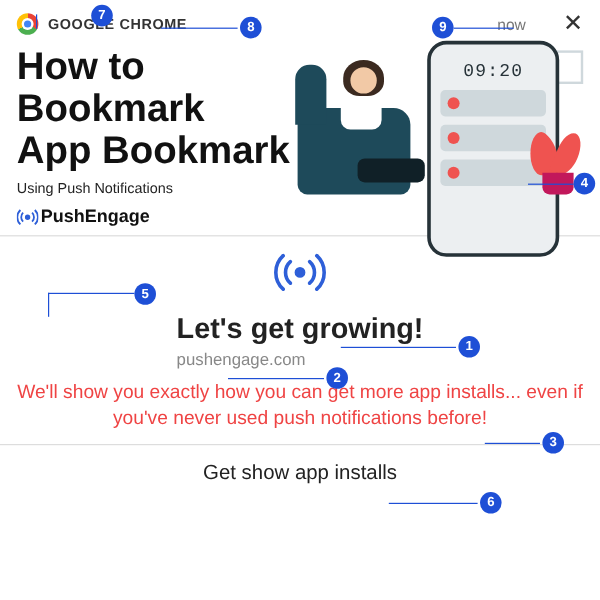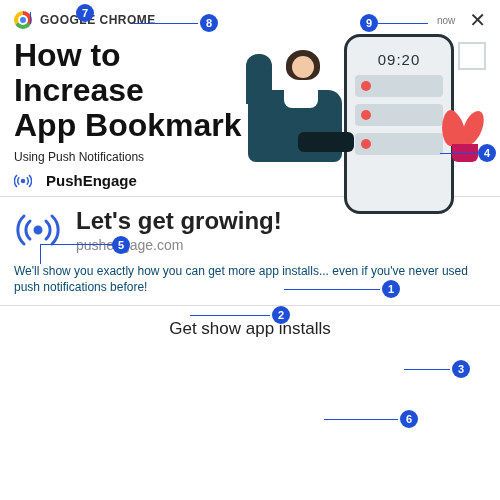--- a/index.html
+++ b/index.html
@@ -3,73 +3,73 @@
 <meta charset="utf-8">
 <style>
   * { margin: 0; padding: 0; box-sizing: border-box; }
   body { font-family: -apple-system, "Segoe UI", Arial, sans-serif; width: 500px; height: 500px; background: #fff; position: relative; overflow: hidden; }
   .topbar { display: flex; align-items: center; padding: 10px 14px 6px; }
   .chrome-icon { width: 18px; height: 18px; border-radius: 50%; background: conic-gradient(#ea4335 0 120deg,#4caf50 120deg 240deg,#ffc107 240deg 360deg); position: relative; margin-right: 8px; }
   .chrome-icon::after { content:""; position:absolute; inset:4px; border-radius:50%; background:#fff; }
   .chrome-icon::before { content:""; position:absolute; inset:6px; border-radius:50%; background:#4285f4; z-index:1; }
   .chrome-label { font-size: 12px; letter-spacing: .5px; color:#333; font-weight:600; }
   .spacer { flex:1; }
-  .now { font-size:10px; color:#777; margin-right:14px; }
+  .now { font-size:13px; color:#777; margin-right:31px; }
   .close { font-size:20px; color:#333; cursor:pointer; line-height:1; }
   .hero { display:flex; padding: 2px 14px 0; }
   .hero-text h1 { font-size: 32px; font-weight: 800; line-height:1.1; color:#111; }
   .hero-text .sub { font-size:12px; color:#222; margin-top:6px; }
   .illus { flex:1; min-width: 210px; position: relative; margin-left:4px; }
-  .phone { position:absolute; right:32px; top:-4px; width:110px; height:180px; border:3px solid #263238; border-radius:16px; background:#eceff1; }
+  .phone { position:absolute; right:20px; top:-4px; width:110px; height:180px; border:3px solid #263238; border-radius:16px; background:#eceff1;font-family:Liberation Mono, monospace; }
   .phone .time { text-align:center; font-size:15px; color:#263238; margin-top:14px; letter-spacing:1px; }
   .noti { height:22px; margin:7px 8px; background:#cfd8dc; border-radius:4px; display:flex; align-items:center; }
   .noti::before { content:""; width:10px; height:10px; background:#ef5350; border-radius:50%; margin:0 6px; }
   .alert { position:absolute; left:44px; top:10px; width:20px; height:20px; border-radius:50%; background:#fff; display:flex; align-items:center; justify-content:center; color:#d32f2f; font-weight:900; font-size:14px; }
   .picframe { position:absolute; right:0; top:4px; width:28px; height:28px; border:2px solid #cfd8dc; }
   .plant { position:absolute; right:-2px; bottom:2px; width:46px; height:60px; }
   .plant .pot { position:absolute; bottom:0; left:10px; width:26px; height:18px; background:#c2185b; border-radius:0 0 6px 6px; }
   .plant .leaf { position:absolute; bottom:16px; width:18px; height:36px; background:#ef5350; border-radius:50% 50% 0 50%; }
   .plant .l2 { left:4px; transform:rotate(-18deg); }
   .plant .l3 { left:22px; transform:rotate(22deg); border-radius:50% 50% 50% 0; }
   .person { position:absolute; bottom:2px; left:2px; width:120px; height:110px; }
   .chair { position:absolute; bottom:0; left:0; width:94px; height:72px; background:#1e4a5a; border-radius:14px 14px 8px 8px; }
   .chair::after{content:"";position:absolute;left:-2px;top:-36px;width:26px;height:50px;background:#1e4a5a;border-radius:12px 12px 0 0;}
   .head { position:absolute; top:4px; left:44px; width:22px; height:22px; background:#f2c9a6; border-radius:50%; }
   .hair { position:absolute; top:-2px; left:38px; width:34px; height:30px; background:#3b2a20; border-radius:50% 50% 40% 40%; }
   .torso { position:absolute; top:22px; left:36px; width:34px; height:34px; background:#fff; border-radius:8px; }
   .legs { position:absolute; bottom:10px; left:50px; width:56px; height:20px; background:#102027; border-radius:6px; }
-  .pe-brand { display:flex; align-items:flex-start; gap:14px; padding: 8px 14px 6px; font-weight:800; color:#111; font-size:15px; }
+  .pe-brand { display:flex; align-items:flex-start; gap:2px; padding: 8px 14px 6px; font-weight:800; color:#111; font-size:15px; }
   .pe-brand svg { width:18px; height:18px; }
   .card { border-top:1px solid #ddd; }
-  .card-head { display:flex; align-items:center; gap:14px; padding:10px 14px 4px; }
+  .card-head { display:flex; align-items:center; gap:14px; padding:10px 14px 4px;flex-direction:column; }
   .wave { width:48px; height:40px; color:#2e5fd8; }
   .card-head h2 { font-size:24px; font-weight:800; color:#222; }
   .domain { font-size:14px; color:#888; margin-top:2px; }
-  .desc { padding: 6px 14px 10px; font-size:12px; color:#0c4a6e; line-height:1.35; }
+  .desc { padding: 6px 14px 10px; font-size:16px; color:#ef4444; line-height:1.35;text-align:center; }
   .action { border-top:1px solid #ddd; text-align:center; padding:13px 0; font-size:17px; color:#222; cursor:pointer; }
   .callout { position:absolute; width:18px; height:18px; border-radius:50%; background:#1e4fd6; color:#fff; font-size:11px; font-weight:700; display:flex; align-items:center; justify-content:center; z-index:10; }
   .lead { position:absolute; height:1px; background:#1e4fd6; z-index:9; }
   .leadv { position:absolute; width:1px; background:#1e4fd6; z-index:9; }
 </style>
 </head>
 <body>
 
 <div class="topbar">
   <span class="chrome-icon"></span>
   <span class="chrome-label">GOOGLE CHROME</span>
   <span class="spacer"></span>
   <span class="now">now</span>
   <span class="close">✕</span>
 </div>
 
 <div class="hero">
   <div class="hero-text">
     <h1>
       <span>How to</span><br>
-      <span>Increase</span><br>
+      <span>Bookmark</span><br>
       <span>App Bookmark</span>
     </h1>
     <div class="sub">Using Push Notifications</div>
   </div>
   <div class="illus">
     <div class="picframe"></div>
     <div class="phone">
       <div class="time">09:20</div>
       <div class="noti"></div>
       <div class="noti"></div>

